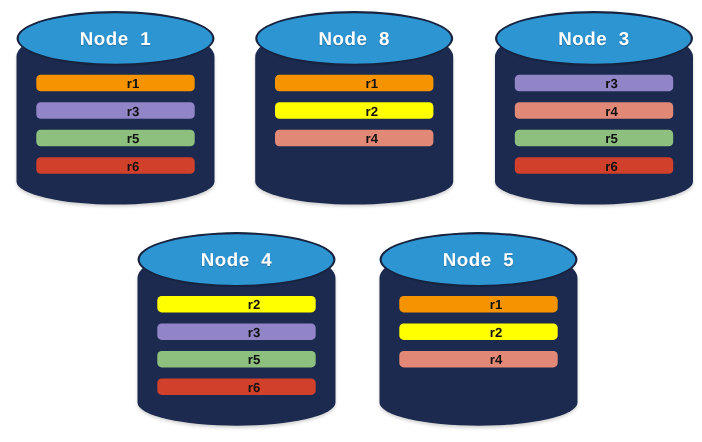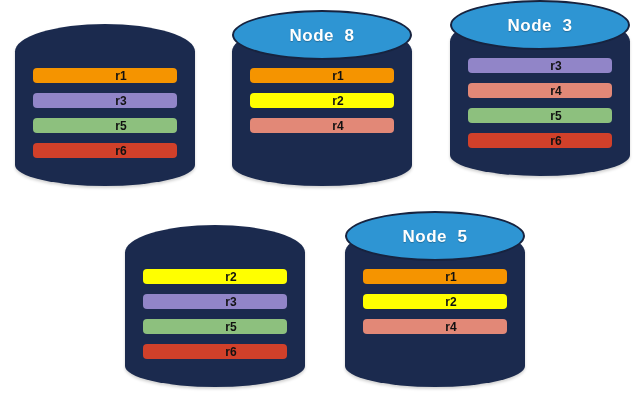--- a/index.html
+++ b/index.html
@@ -89,20 +89,23 @@
     line-height: 1;
     margin-left: 32px;
   }
 </style>
 </head>
 <body>
 
 <div id="diagram">
     <div class="node" style="left: 15px; top: 10px;">
       <div class="cyl-body" style="background: rgb(27, 42, 78);"></div>
+      <div class="cyl-top" style="background: rgb(46, 149, 211); border-color: rgb(23, 35, 63);">
+        <span class="node-label" style="color: rgb(255, 255, 255);">Node  1</span>
+      </div>
       <div class="shards">
         <div class="shard" style="background: rgb(245, 148, 0);">
           <span class="shard-label" style="color: rgb(17, 17, 17);">r1</span>
         </div>
         <div class="shard" style="background: rgb(145, 133, 200);">
           <span class="shard-label" style="color: rgb(17, 17, 17);">r3</span>
         </div>
         <div class="shard" style="background: rgb(141, 192, 126);">
           <span class="shard-label" style="color: rgb(17, 17, 17);">r5</span>
         </div>
@@ -121,21 +124,21 @@
           <span class="shard-label" style="color: rgb(17, 17, 17);">r1</span>
         </div>
         <div class="shard" style="background: rgb(255, 255, 0);">
           <span class="shard-label" style="color: rgb(17, 17, 17);">r2</span>
         </div>
         <div class="shard" style="background: rgb(226, 136, 119);">
           <span class="shard-label" style="color: rgb(17, 17, 17);">r4</span>
         </div>
       </div>
     </div>
-    <div class="node" style="left: 450px; top: 0;">
+    <div class="node" style="left: 450px; top: 10px;">
       <div class="cyl-body" style="background: rgb(27, 42, 78);"></div>
       <div class="cyl-top" style="background: rgb(46, 149, 211); border-color: rgb(23, 35, 63);">
         <span class="node-label" style="color: rgb(255, 255, 255);">Node  3</span>
       </div>
       <div class="shards">
         <div class="shard" style="background: rgb(145, 133, 200);">
           <span class="shard-label" style="color: rgb(17, 17, 17);">r3</span>
         </div>
         <div class="shard" style="background: rgb(226, 136, 119);">
           <span class="shard-label" style="color: rgb(17, 17, 17);">r4</span>
@@ -143,20 +146,23 @@
         <div class="shard" style="background: rgb(141, 192, 126);">
           <span class="shard-label" style="color: rgb(17, 17, 17);">r5</span>
         </div>
         <div class="shard" style="background: rgb(209, 64, 42);">
           <span class="shard-label" style="color: rgb(17, 17, 17);">r6</span>
         </div>
       </div>
     </div>
     <div class="node" style="left: 125px; top: 211px;">
       <div class="cyl-body" style="background: rgb(27, 42, 78);"></div>
+      <div class="cyl-top" style="background: rgb(46, 149, 211); border-color: rgb(23, 35, 63);">
+        <span class="node-label" style="color: rgb(255, 255, 255);">Node  4</span>
+      </div>
       <div class="shards">
         <div class="shard" style="background: rgb(255, 255, 0);">
           <span class="shard-label" style="color: rgb(17, 17, 17);">r2</span>
         </div>
         <div class="shard" style="background: rgb(145, 133, 200);">
           <span class="shard-label" style="color: rgb(17, 17, 17);">r3</span>
         </div>
         <div class="shard" style="background: rgb(141, 192, 126);">
           <span class="shard-label" style="color: rgb(17, 17, 17);">r5</span>
         </div>

